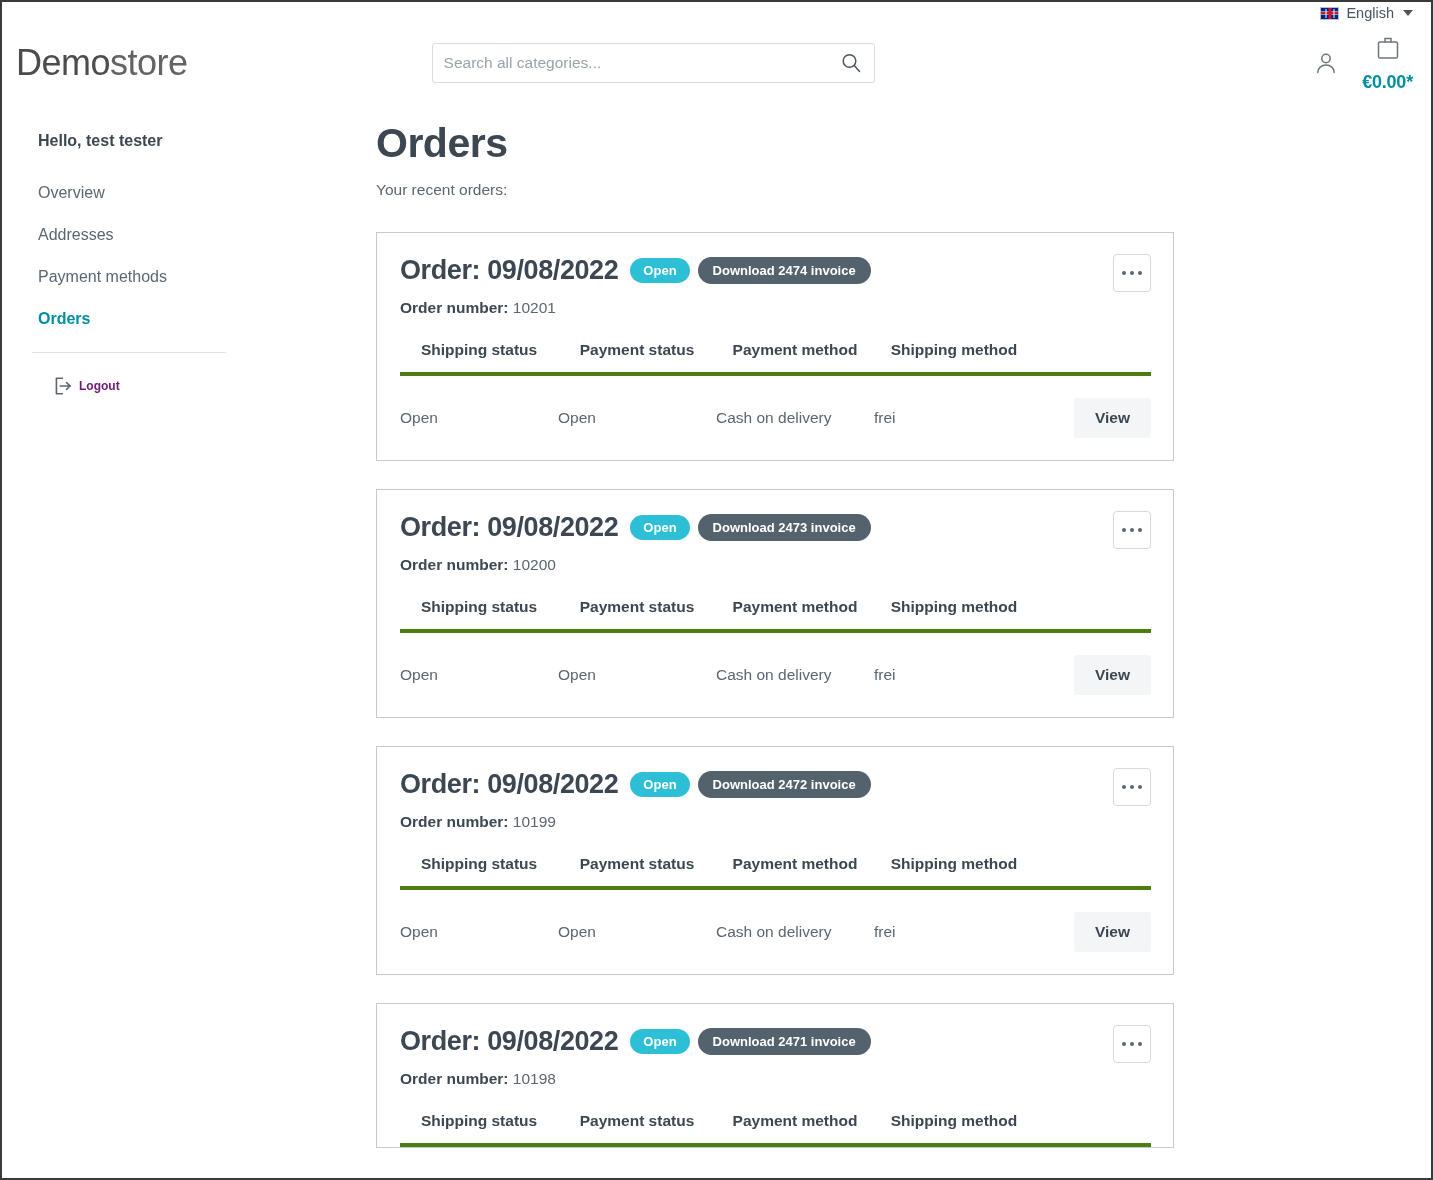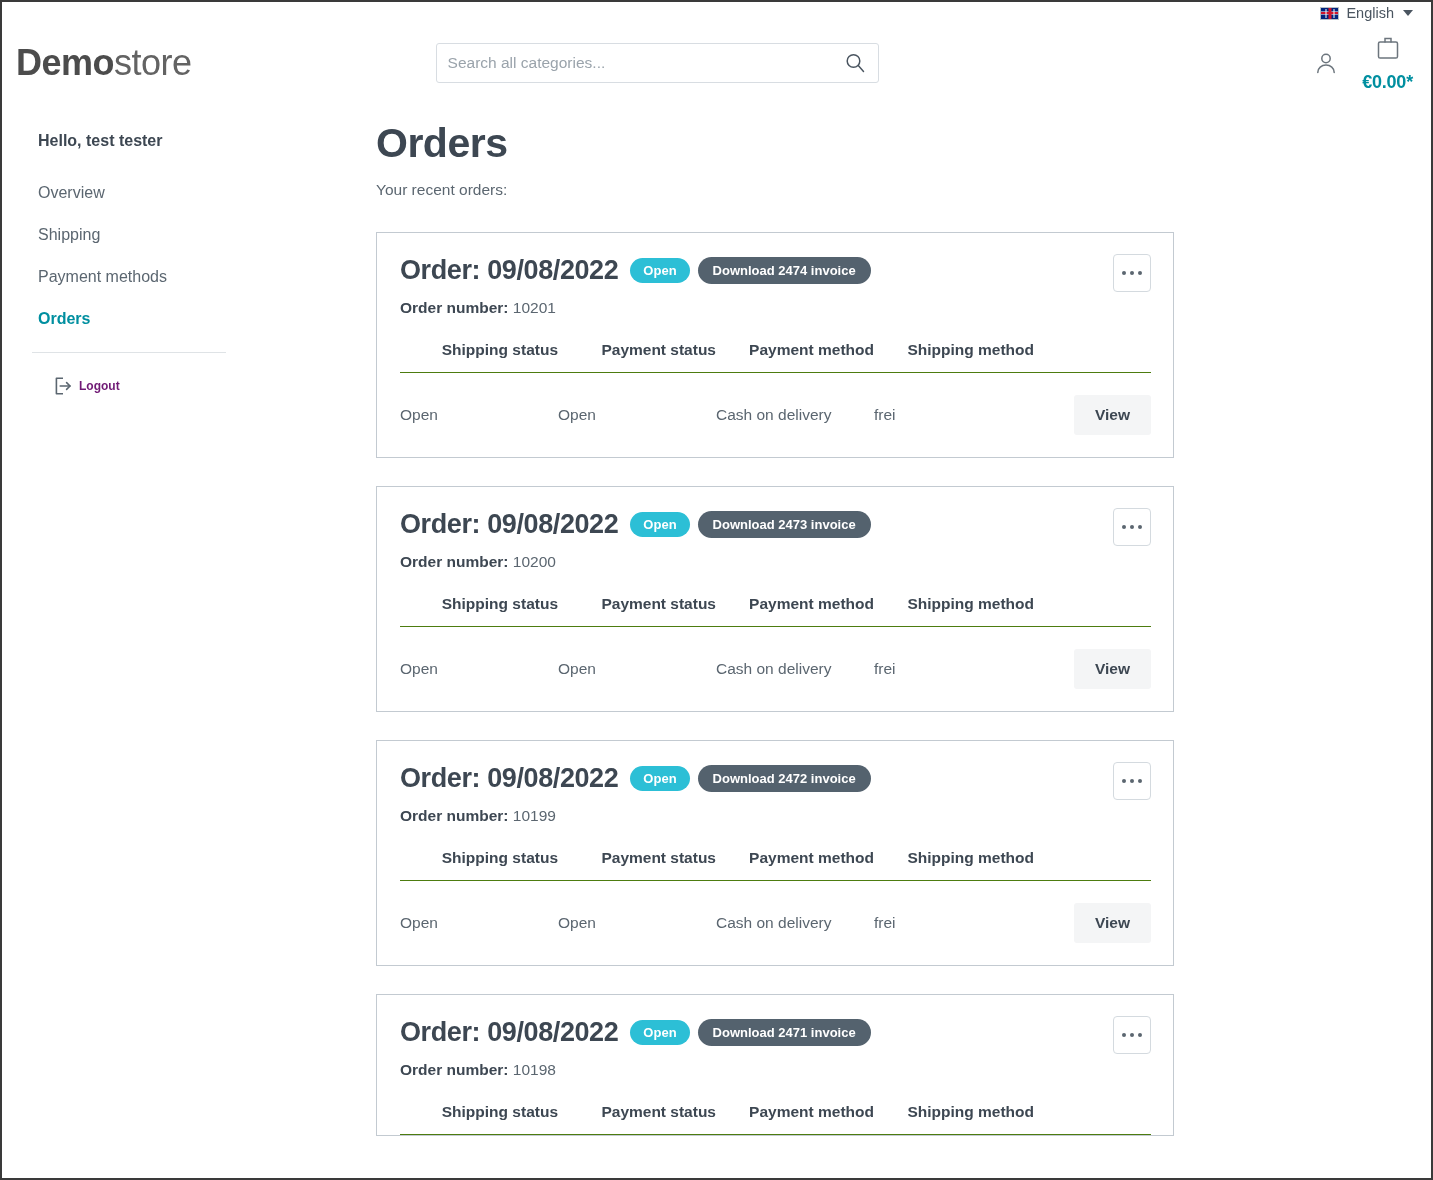--- a/index.html
+++ b/index.html
@@ -93,21 +93,21 @@
     box-sizing: border-box;
     height: 72px;
   }
   .logo {
     font-size: 36px;
     line-height: 1;
     letter-spacing: -0.5px;
     white-space: nowrap;
     color: #4a4a4a;
   }
-  .logo .b { font-weight: bold; color: #4c4c4c; }
+  .logo .b { font-weight: normal; color: #4c4c4c; }
   .logo .n { font-weight: normal; color: #636363; }
 
   .search-wrap {
     margin-left: 244px;
     width: 443px;
     flex: none;
   }
   .search-box {
     position: relative;
     height: 40px;
@@ -329,26 +329,26 @@
     margin: 13px 0 0 0;
   }
   .order-number b { color: #3d4752; font-weight: bold; }
 
   .order-table {
     width: 100%;
     border-collapse: collapse;
     margin-top: 24px;
   }
   .order-table th {
-    text-align: right;
+    text-align: center;
     font-size: 15.5px;
     font-weight: bold;
     color: #3d4752;
     padding: 0 0 13px 0;
-    border-bottom: 1px solid #4d7c0f;
+    border-bottom: 4px solid #4d7c0f;
     white-space: nowrap;
   }
   .order-table td {
     font-size: 15.5px;
     color: #5b6670;
     padding: 22px 0 22px 0;
     vertical-align: middle;
     white-space: nowrap;
   }
   .col-ship  { width: 158px; }
@@ -421,21 +421,21 @@
 
   <div class="content">
 
     <aside class="sidebar">
       <div class="greeting">Hello, test tester</div>
       <ul class="nav-list">
         <li>
             <a href="#">Overview</a>
           </li>
         <li>
-            <a href="#">Shipping</a>
+            <a href="#">Addresses</a>
           </li>
         <li>
             <a href="#">Payment methods</a>
           </li>
         <li>
             <a href="#" class="active">Orders</a>
           </li>
       </ul>
       <div class="side-divider"></div>
       <a href="#" class="logout">

